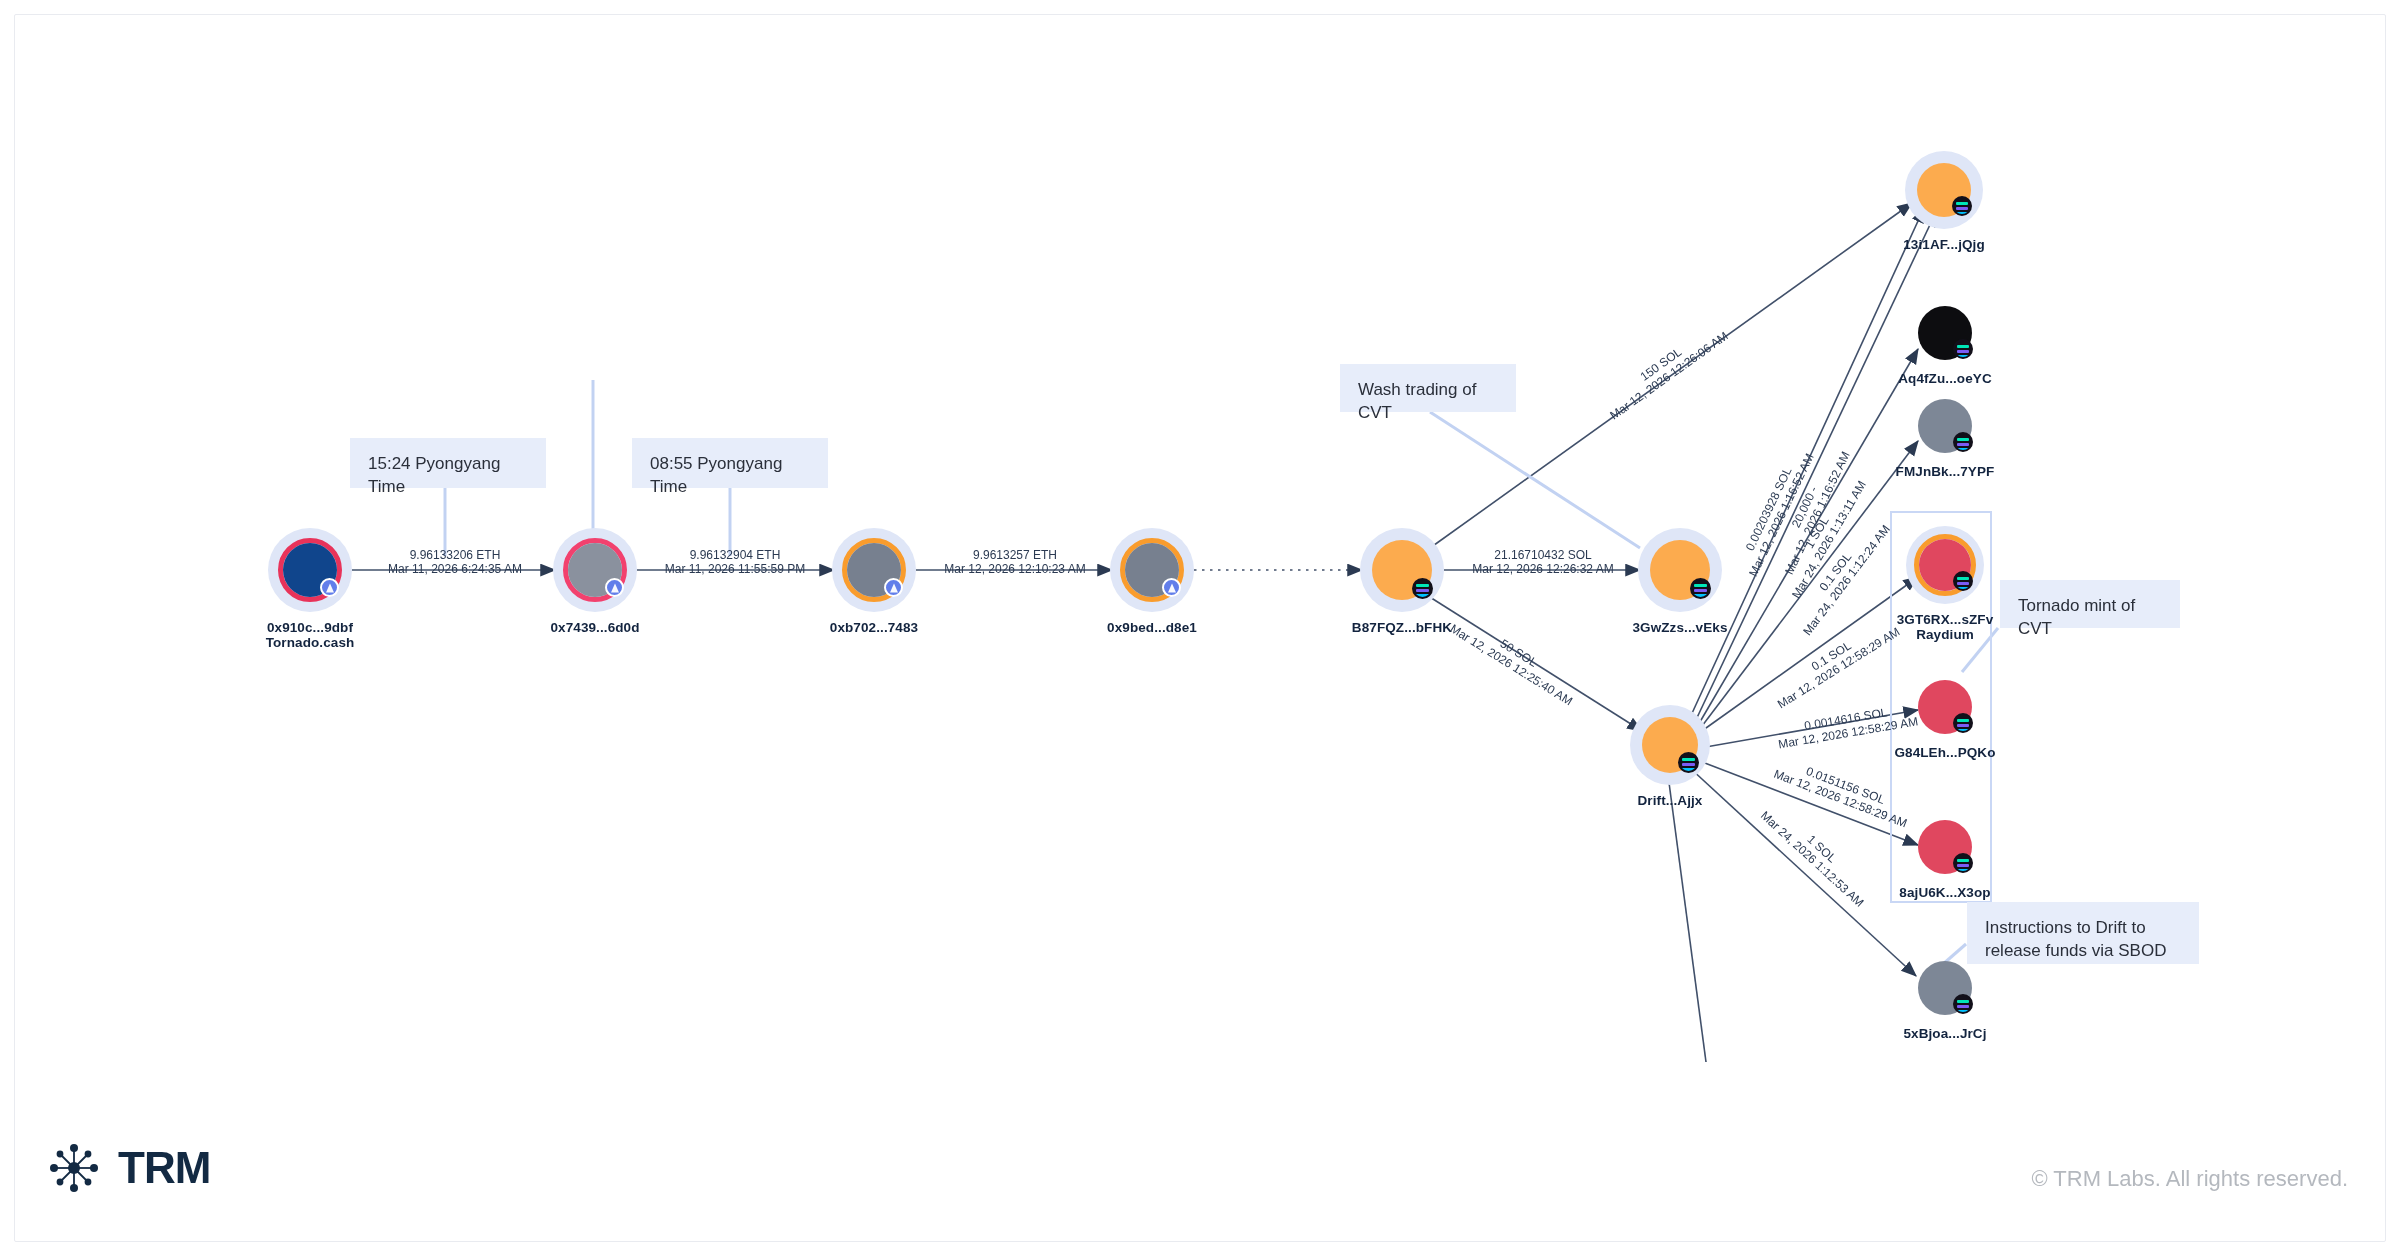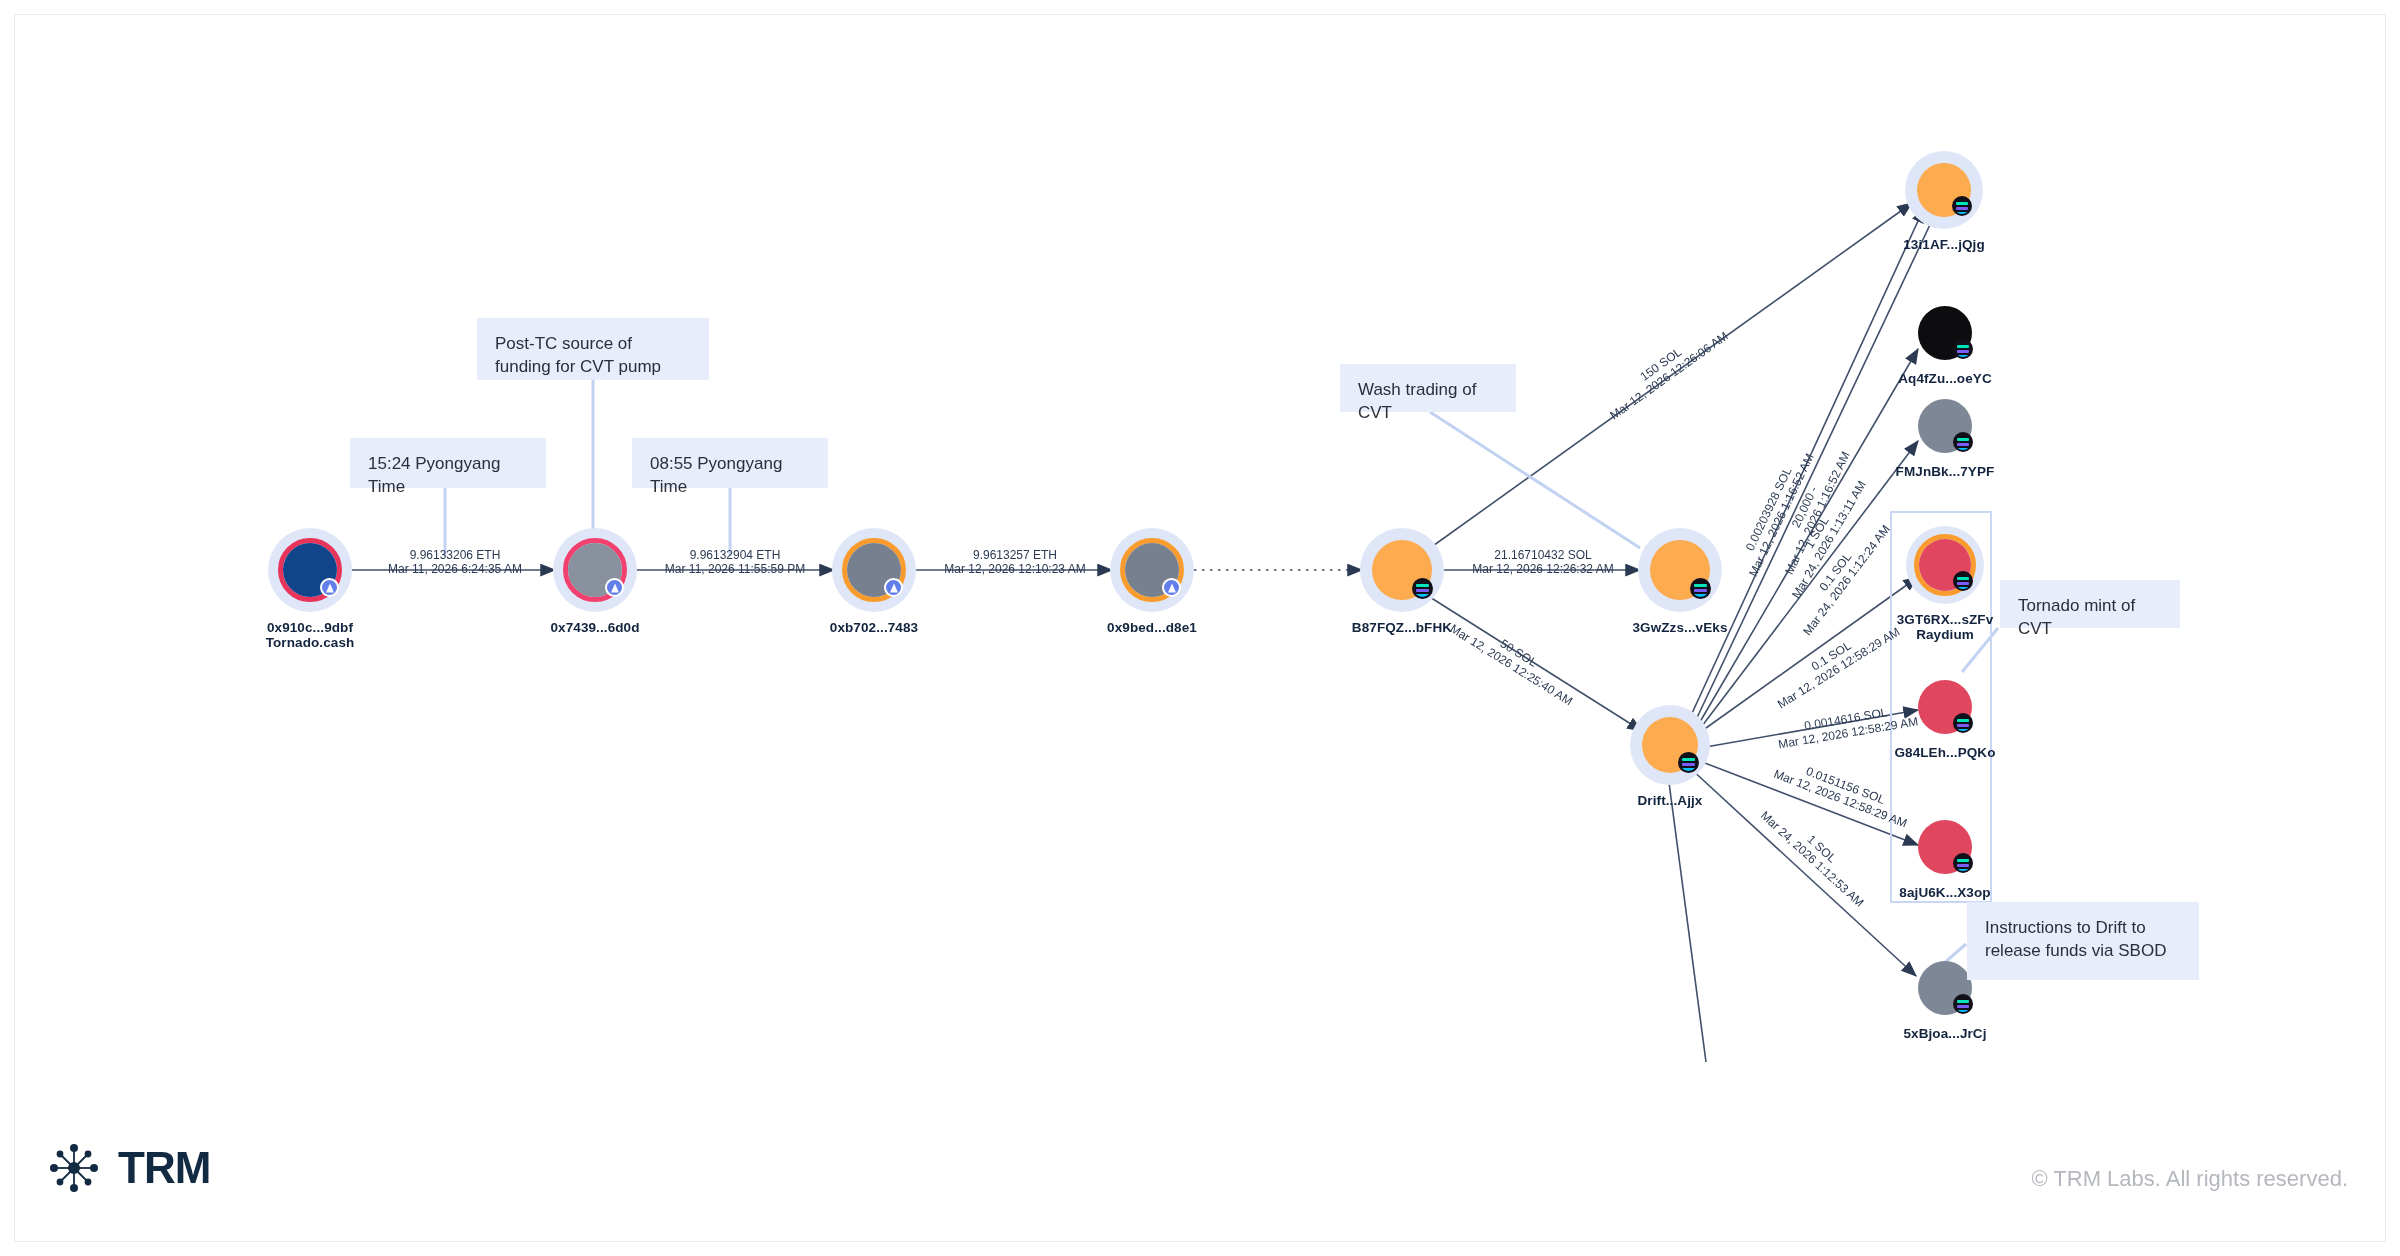--- a/index.html
+++ b/index.html
@@ -309,26 +309,25 @@
   </div>
   <div class="elabel" style="left:1768px;top:778px;width:150px;transform:rotate(21deg);">
     <b>0.0151156 SOL</b>
       <b>Mar 12, 2026 12:58:29 AM</b>
   </div>
   <div class="elabel" style="left:1742px;top:840px;width:150px;transform:rotate(42.5deg);">
     <b>1 SOL</b>
       <b>Mar 24, 2026 1:12:53 AM</b>
   </div>
 
-  <div class="callout" style="left:477px;top:318px;width:232px;height:62px;">Post-TC source of funding for CVT pump</div>
   <div class="callout" style="left:350px;top:438px;width:196px;height:50px;">15:24 Pyongyang Time</div>
   <div class="callout" style="left:632px;top:438px;width:196px;height:50px;">08:55 Pyongyang Time</div>
   <div class="callout" style="left:1340px;top:364px;width:176px;height:48px;">Wash trading of CVT</div>
   <div class="callout" style="left:2000px;top:580px;width:180px;height:48px;">Tornado mint of CVT</div>
-  <div class="callout" style="left:1967px;top:902px;width:232px;height:78px;">Instructions to Drift to release funds via SBOD</div>
+  <div class="callout" style="left:1967px;top:902px;width:232px;height:62px;">Instructions to Drift to release funds via SBOD</div>
 
   <div id="brand">
     <svg width="56" height="56" viewBox="0 0 56 56">
       <g stroke="#132a43" stroke-width="1.8">
         <line x1="28" y1="28" x2="28" y2="8"></line>
           <line x1="28" y1="28" x2="28" y2="48"></line>
         <line x1="28" y1="28" x2="8" y2="28"></line>
           <line x1="28" y1="28" x2="48" y2="28"></line>
         <line x1="28" y1="28" x2="14" y2="14"></line>
           <line x1="28" y1="28" x2="42" y2="42"></line>

